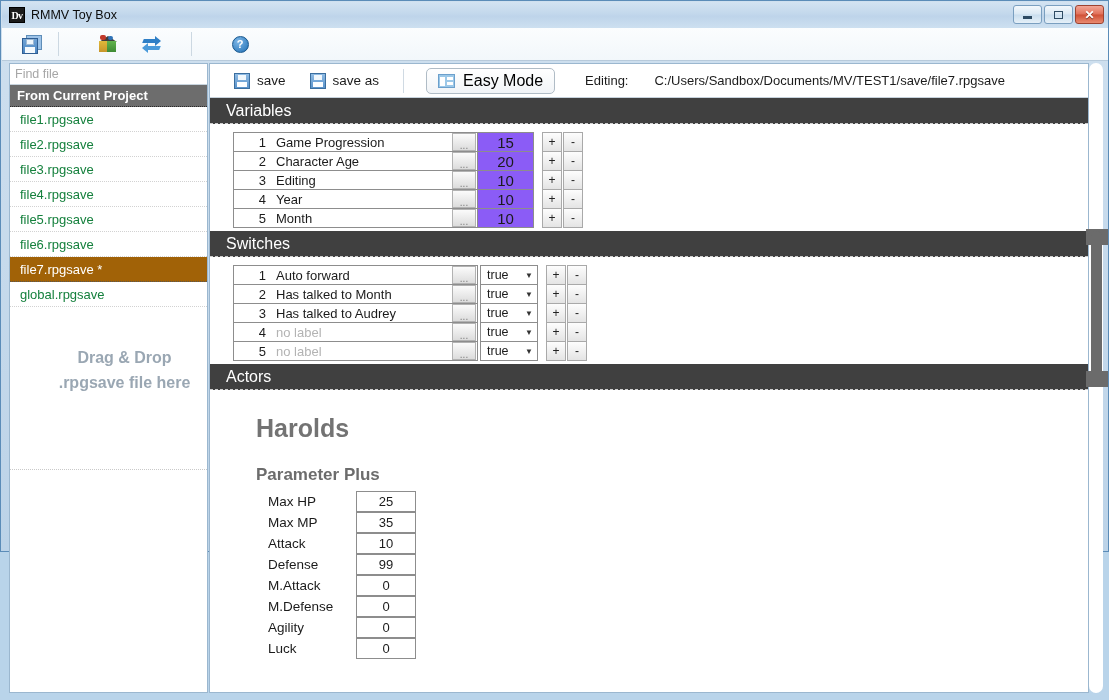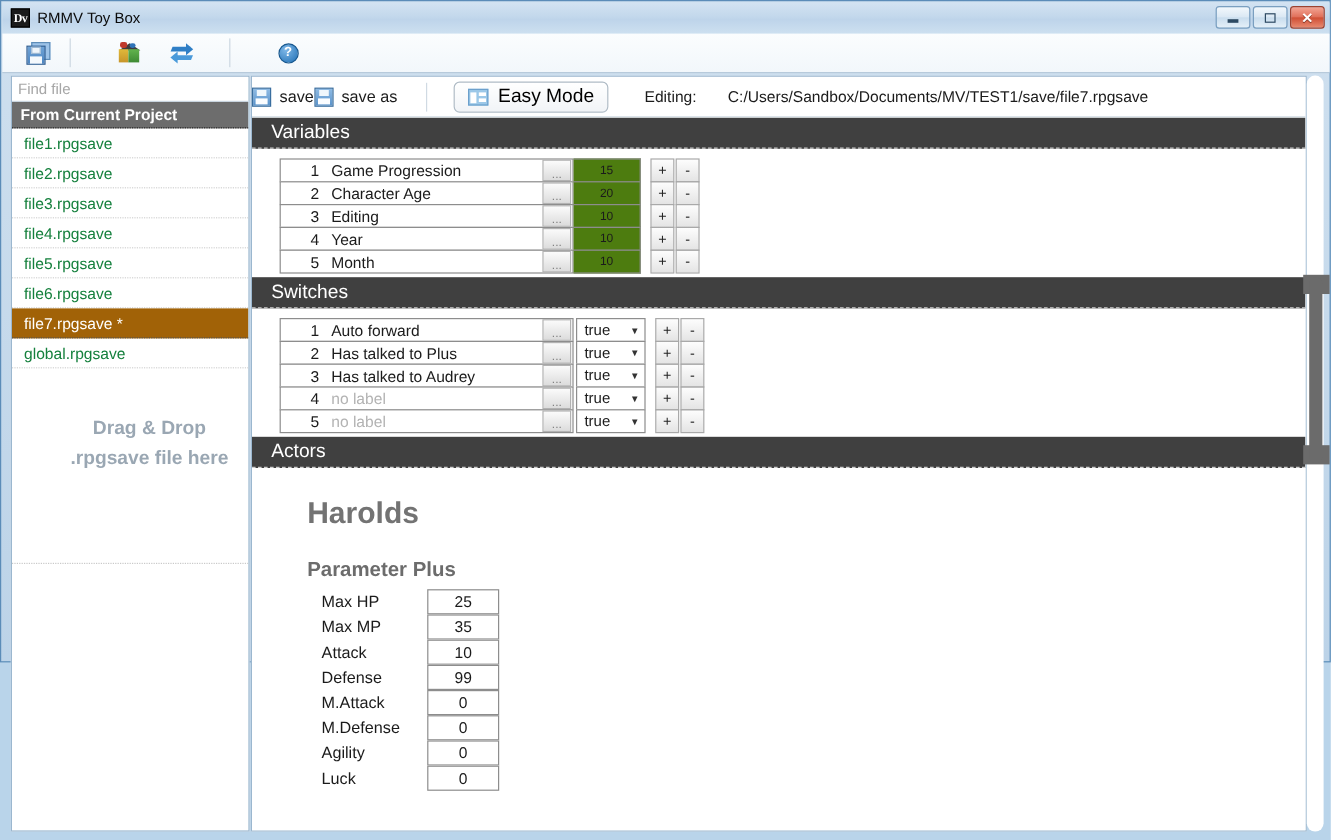--- a/index.html
+++ b/index.html
@@ -103,21 +103,21 @@
     background:#fff;border:1px solid #9bb7cf;box-sizing:border-box;overflow:hidden;
   }
   .topbar{
     height:34px;border-bottom:1px solid #c6d2dc;display:flex;align-items:center;
     background:#fff;box-sizing:border-box;
   }
   .mini-floppy{position:relative;width:16px;height:16px;margin-right:7px;}
   .mini-floppy .b{position:absolute;left:0;top:0;width:16px;height:16px;background:linear-gradient(to bottom,#8fbbe4,#5a93cb);border:1px solid #3a6e9f;box-sizing:border-box;}
   .mini-floppy .s{position:absolute;left:4px;top:2px;width:8px;height:5px;background:#f0f7fc;}
   .mini-floppy .l{position:absolute;left:3px;top:9px;width:10px;height:5px;background:#fbfdff;}
-  .txtbtn{display:flex;align-items:center;font-size:13.5px;color:#1b1b1b;cursor:default;}
+  .txtbtn{display:flex;align-items:center;font-size:13.5px;color:#1b1b1b;margin-left:24px;cursor:default;}
   .topsep{width:1px;height:24px;background:#d0dae3;margin-left:24px;}
   .easy-btn{
     margin-left:22px;height:26px;display:flex;align-items:center;padding:0 11px;
     border:1px solid #b0bcc6;border-radius:5px;box-sizing:border-box;
     background:linear-gradient(to bottom,#ffffff,#f1f4f7);cursor:default;
   }
   .ico-form{width:17px;height:14px;background:#9cc8e8;border:1px solid #6ca0cc;box-sizing:border-box;margin-right:8px;position:relative;}
   .ico-form i{position:absolute;background:#fff;display:block;}
   .ico-form .c1{left:1px;top:2px;width:5px;height:9px;}
   .ico-form .c2{left:8px;top:2px;width:6px;height:3px;}
@@ -140,21 +140,21 @@
   .c-name{width:178px;font-size:13px;color:#1b1b1b;box-sizing:border-box;padding-left:2px;}
   .c-name.empty{color:#b3b3b3;}
   .dots{
     width:24px;height:18px;margin-right:1px;font-size:10px;color:#7f7f7f;
     background:linear-gradient(to bottom,#fbfbfb,#dcdcdc);
     border:1px solid #b2b2b2;box-sizing:border-box;
     display:flex;align-items:flex-end;justify-content:center;line-height:9px;
   }
   .valbox{
     width:56px;height:20px;border:1px solid #8d8d8d;border-left:0;box-sizing:border-box;
-    background:#4d7c0f;font-size:10px;color:#1b1b1b;display:flex;align-items:center;justify-content:center;
+    background:#8b5cf6;font-size:15px;color:#1b1b1b;display:flex;align-items:center;justify-content:center;
   }
   .selbox{
     width:58px;height:20px;border:1px solid #8d8d8d;box-sizing:border-box;background:#fff;
     font-size:12.5px;color:#1b1b1b;display:flex;align-items:center;
     padding:0 4px 0 6px;justify-content:space-between;margin-left:2px;
   }
   .caret{font-size:8px;color:#333;}
   .pm{
     width:20px;height:20px;margin-left:8px;border:1px solid #a9a9a9;box-sizing:border-box;
     background:linear-gradient(to bottom,#fdfdfd,#e4e4e4);
@@ -356,21 +356,21 @@
           <div class="selbox">
             <span>true</span>
             <span class="caret">▼</span>
           </div>
           <div class="pm">+</div>
           <div class="pm minus">-</div>
         </div>
         <div class="row">
           <div class="cellbox">
             <span class="c-id">2</span>
-            <span class="c-name">Has talked to Plus</span>
+            <span class="c-name">Has talked to Month</span>
             <span class="dots">...</span>
           </div>
           <div class="selbox">
             <span>true</span>
             <span class="caret">▼</span>
           </div>
           <div class="pm">+</div>
           <div class="pm minus">-</div>
         </div>
         <div class="row">

